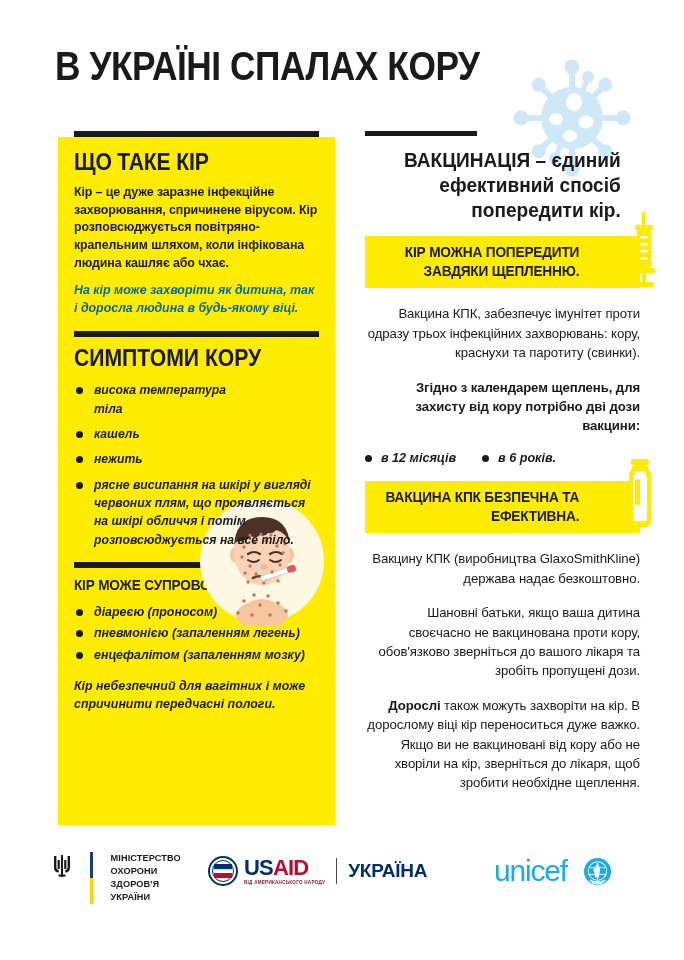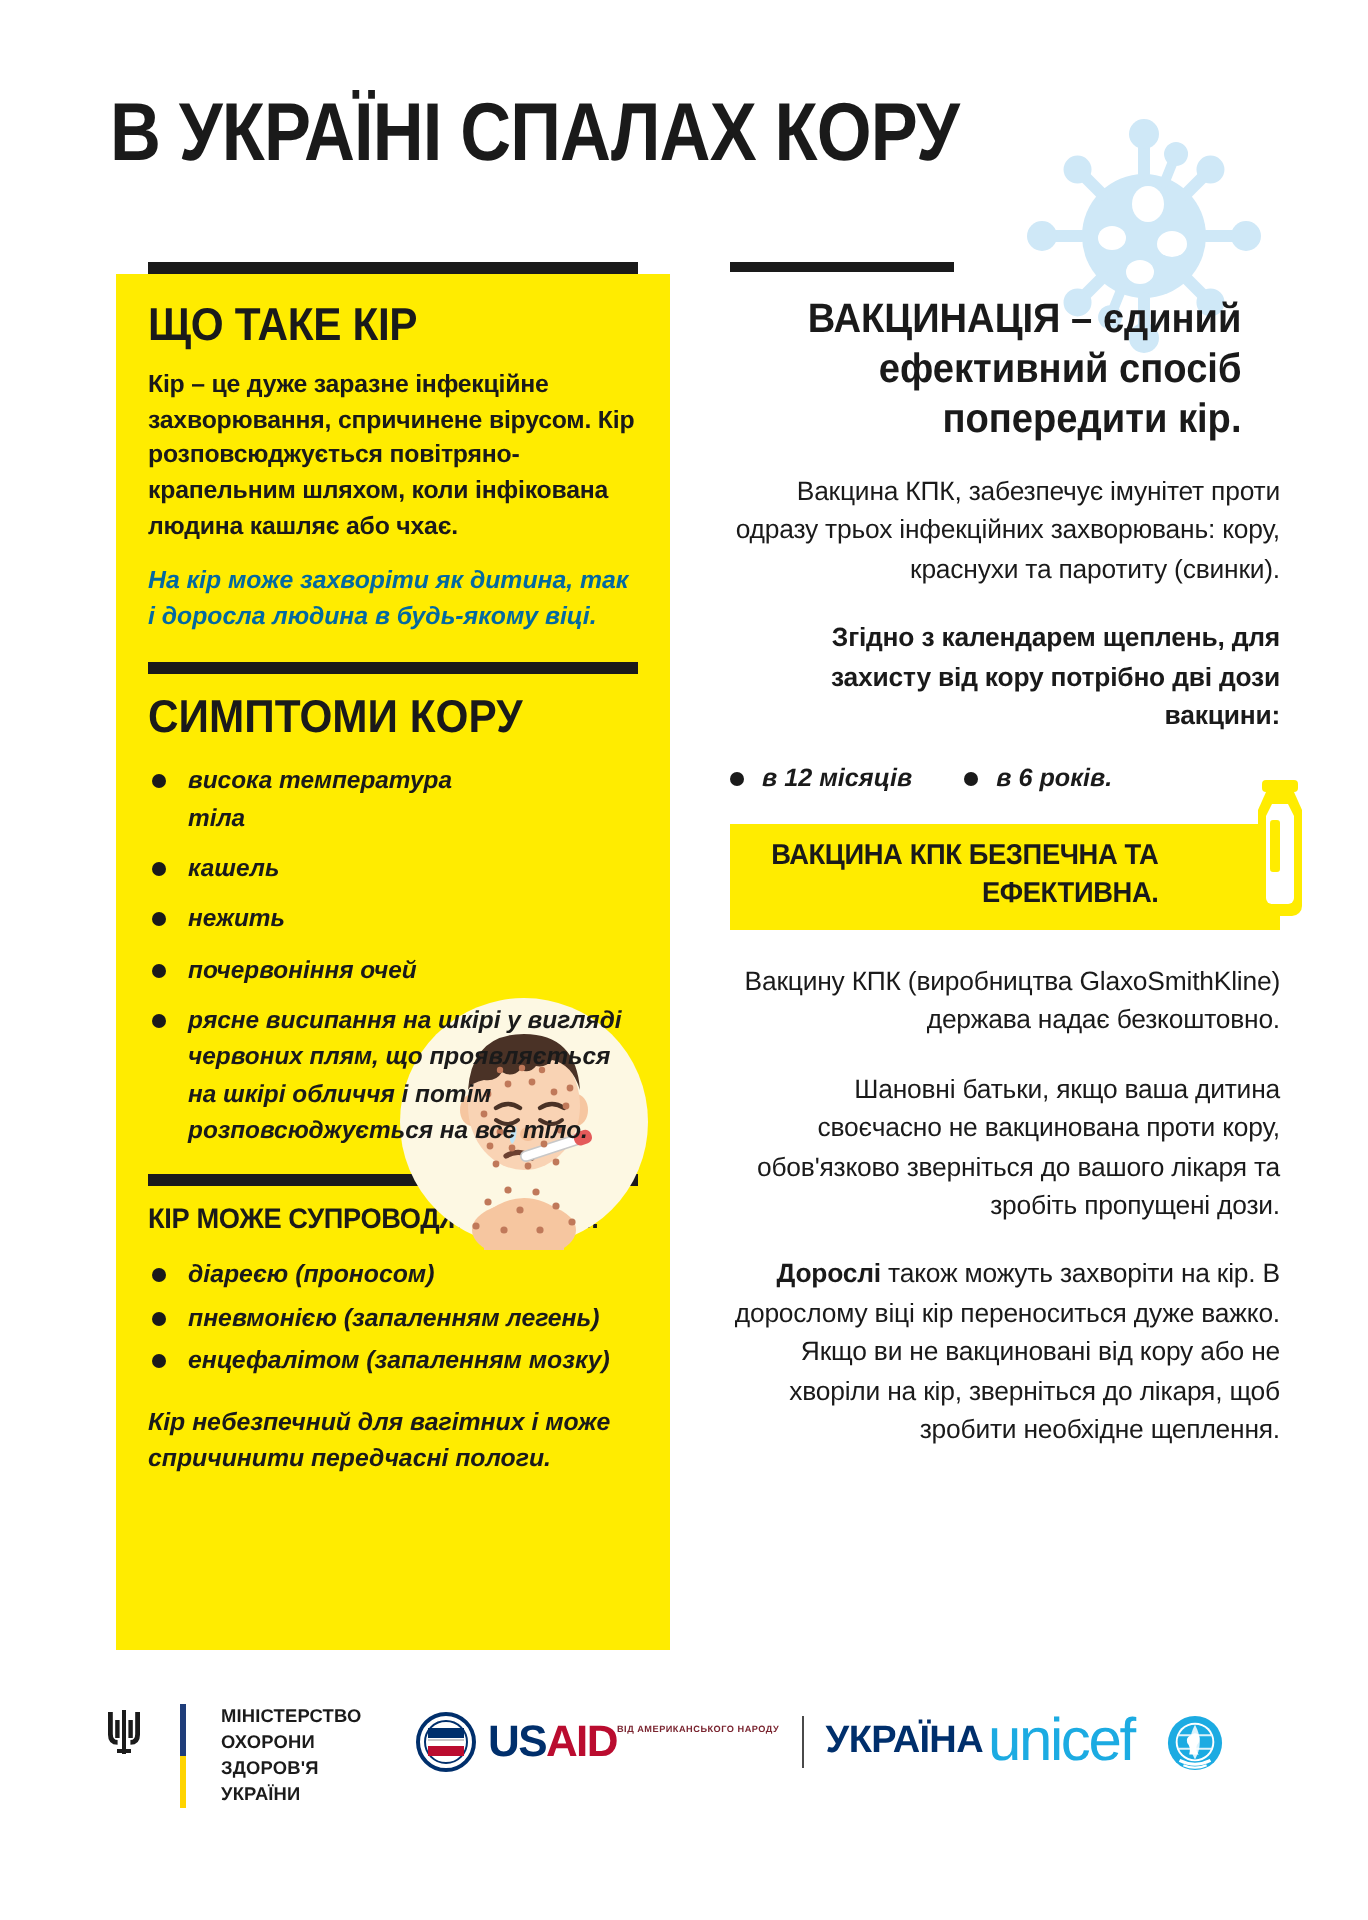--- a/index.html
+++ b/index.html
@@ -276,21 +276,21 @@
   }
   #usaid-logo {
     position: absolute;
     left: 208px;
     top: 8px;
     display: flex;
     align-items: center;
     gap: 6px;
   }
   #usaid-seal { width: 30px; height: 30px; }
-  #usaid-wordblock { display: flex; flex-direction: row; }
+  #usaid-wordblock { display: flex; flex-direction: column; }
   #usaid-word {
     font-size: 22px;
     font-weight: bold;
     line-height: 1;
     letter-spacing: -0.8px;
   }
   #usaid-word .us { color: #002f6c; }
   #usaid-word .aid { color: #ba0c2f; }
   #usaid-tag {
     font-size: 4.6px;
@@ -423,40 +423,58 @@
       <circle cx="40" cy="116" r="1.8"></circle>
         <circle cx="54" cy="118" r="1.8"></circle>
         <circle cx="72" cy="118" r="1.8"></circle>
     </g>
   </svg>
 
   <ul class="bullets">
     <li class="narrow">висока температура тіла</li>
     <li class="narrow">кашель</li>
     <li class="narrow">нежить</li>
-    <li>почервоніння очей</li>
     <li>рясне висипання на шкірі у вигляді червоних плям, що проявляється на шкірі обличчя і потім розповсюджується на все тіло.</li>
   </ul>
 
   <div class="divider-bar"></div>
 
   <div class="l-h3">КІР МОЖЕ СУПРОВОДЖУВАТИСЯ:</div>
   <ul class="bullets tight">
     <li>діареєю (проносом)</li>
     <li>пневмонією (запаленням легень)</li>
     <li>енцефалітом (запаленням мозку)</li>
   </ul>
   <p class="l-warn">Кір небезпечний для вагітних і може спричинити передчасні пологи.</p>
 </div>
 
 <div id="right-col">
   <div id="right-topbar"></div>
 
   <div class="r-h1">ВАКЦИНАЦІЯ – єдиний ефективний спосіб попередити кір.</div>
 
+  <div class="hl-box">
+    <div class="hl-text">КІР МОЖНА ПОПЕРЕДИТИ ЗАВДЯКИ ЩЕПЛЕННЮ.</div>
+    <svg id="syringe-icon" viewBox="0 0 46 78">
+      <g fill="#ffec00">
+        <rect x="21" y="2" width="3" height="14"></rect>
+        <rect x="14" y="15" width="18" height="5" rx="2"></rect>
+        <rect x="16" y="20" width="14" height="38" rx="2"></rect>
+        <rect x="12" y="58" width="22" height="5" rx="2"></rect>
+        <rect x="21" y="63" width="4" height="10"></rect>
+        <rect x="13" y="72" width="20" height="5" rx="2"></rect>
+      </g>
+      <g fill="#ffffff">
+        <rect x="19" y="26" width="8" height="2.4"></rect>
+        <rect x="19" y="33" width="8" height="2.4"></rect>
+        <rect x="19" y="40" width="8" height="2.4"></rect>
+        <rect x="19" y="47" width="8" height="2.4"></rect>
+      </g>
+    </svg>
+  </div>
 
   <p class="r-body">Вакцина КПК, забезпечує імунітет проти одразу трьох інфекційних захворювань: кору, краснухи та паротиту (свинки).</p>
   <p class="r-body bold">Згідно з календарем щеплень, для захисту від кору потрібно дві дози вакцини:</p>
 
   <div class="doses">
     <span class="dose">в 12 місяців</span>
     <span class="dose">в 6 років.</span>
   </div>
 
   <div class="hl-box">

